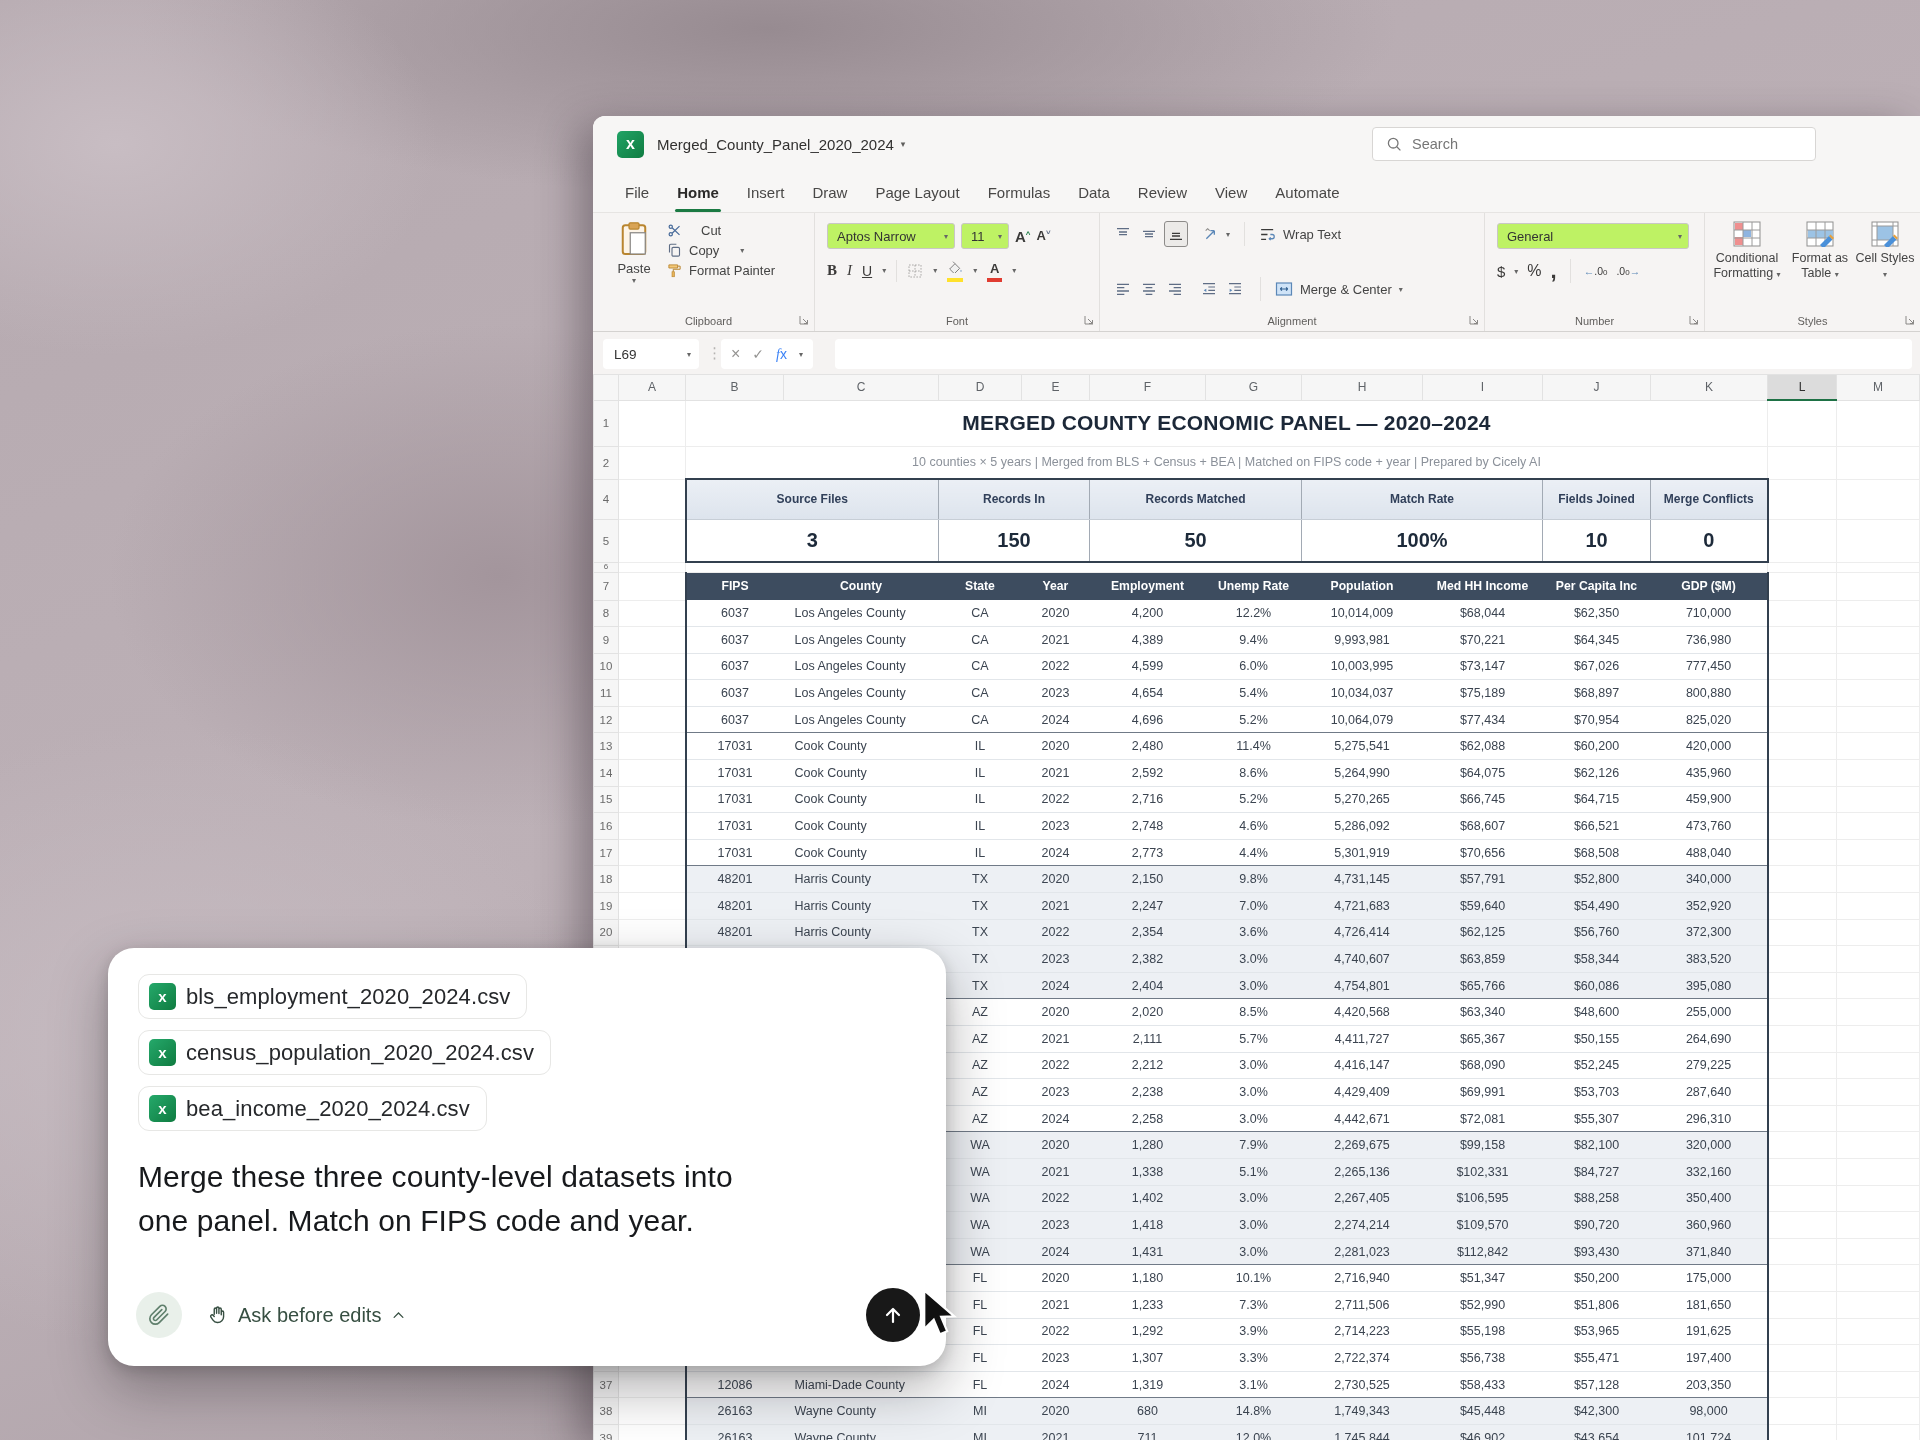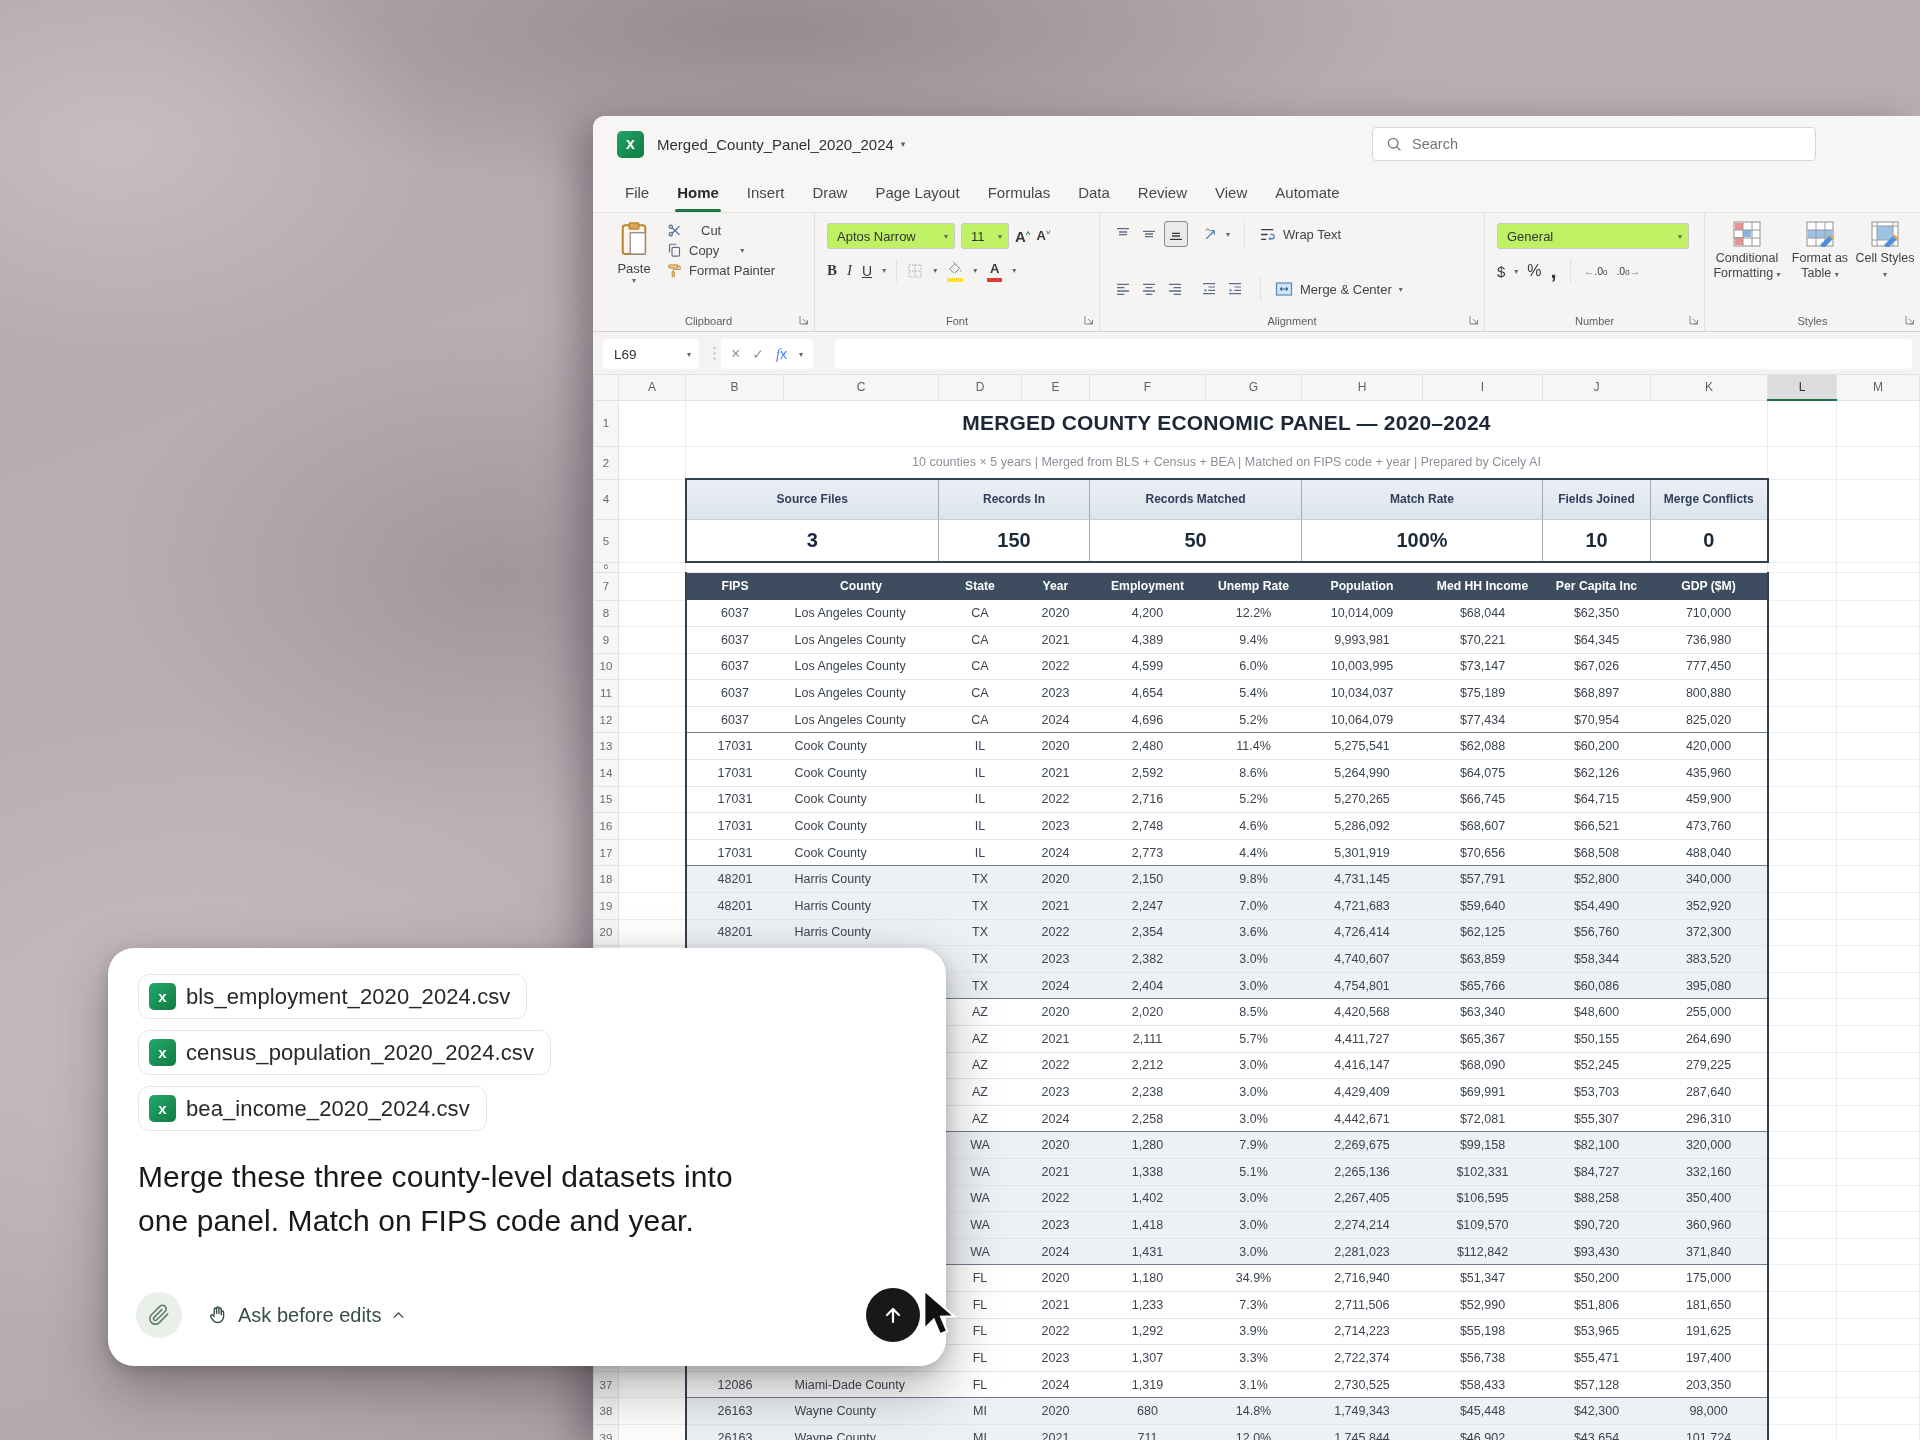--- a/index.html
+++ b/index.html
@@ -879,21 +879,21 @@
             <td class="lm"></td>
           </tr>
           <tr class="" style="height: 26.6px;">
             <td class="rh">33</td>
             <td class="ea"></td>
             <td class="dc dc-first">12086</td>
             <td class="dc left">Miami-Dade County</td>
             <td class="dc">FL</td>
             <td class="dc">2020</td>
             <td class="dc">1,180</td>
-            <td class="dc">34.9%</td>
+            <td class="dc">10.1%</td>
             <td class="dc">2,716,940</td>
             <td class="dc">$51,347</td>
             <td class="dc">$50,200</td>
             <td class="dc dc-last">175,000</td>
             <td class="lm"></td>
             <td class="lm"></td>
           </tr>
           <tr class="" style="height: 26.6px;">
             <td class="rh">34</td>
             <td class="ea"></td>

